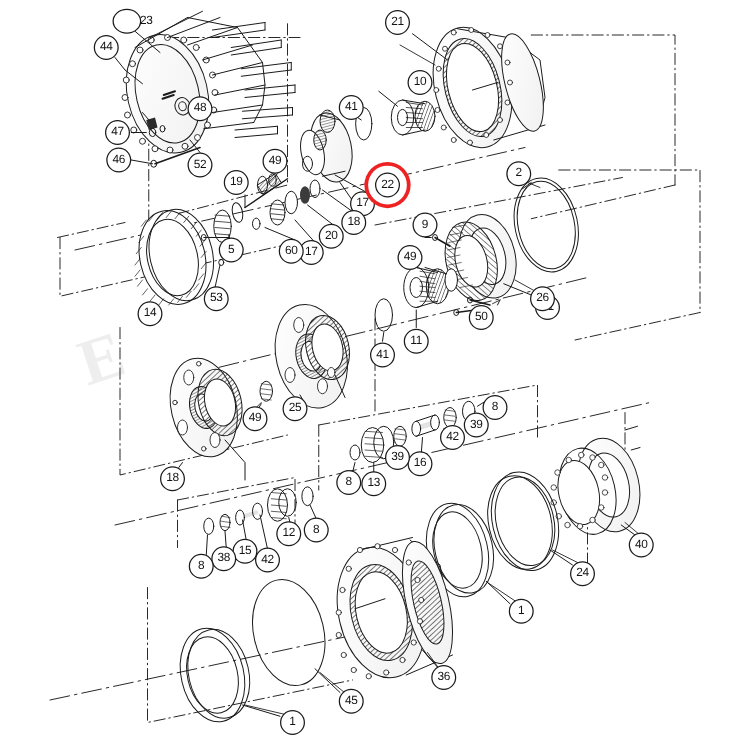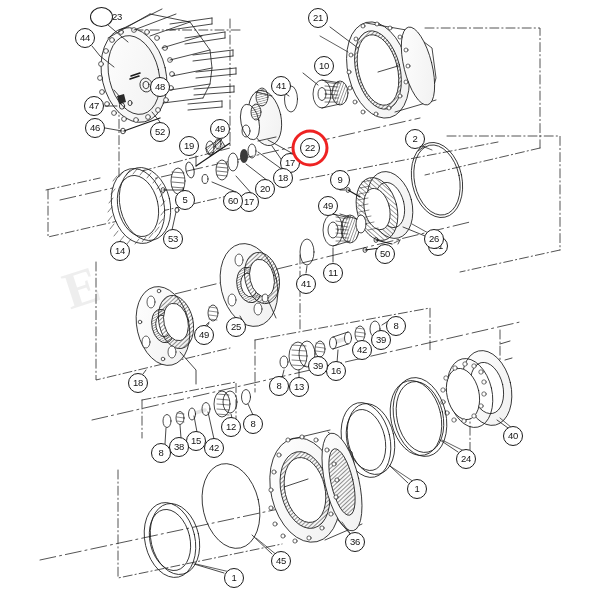--- a/index.html
+++ b/index.html
@@ -505,21 +505,21 @@
   <div class="wm" style="left:64px;top:258px;">E</div>
 
   <div id="callout-layer">
       <div class="callout" style="left: 100px; top: 17px; padding-left: 21px;">23</div>
       <div class="callout" style="left: 85px; top: 38px;">44</div>
       <div class="callout" style="left: 106px; top: 87px; margin-left: 44px;">48</div>
       <div class="callout" style="left: 94px; top: 106px;">47</div>
       <div class="callout" style="left: 95px; top: 128px;">46</div>
       <div class="callout" style="left: 160px; top: 132px;">52</div>
       <div class="callout" style="left: 318px; top: 18px;">21</div>
-      <div class="callout" style="left: 302px; top: 66px; margin-left: 12px;">10</div>
+      <div class="callout" style="left: 314px; top: 66px; margin-left: 12px;">10</div>
       <div class="callout" style="left: 281px; top: 86px;">41</div>
       <div class="callout" style="left: 220px; top: 129px;">49</div>
       <div class="callout" style="left: 189px; top: 146px;">19</div>
       <div class="callout hl" style="left: 310px; top: 148px;">22</div>
       <div class="callout" style="left: 290px; top: 163px;">17</div>
       <div class="callout" style="left: 283px; top: 178px;">18</div>
       <div class="callout" style="left: 265px; top: 189px;">20</div>
       <div class="callout" style="left: 249px; top: 202px;">17</div>
       <div class="callout" style="left: 233px; top: 201px;">60</div>
       <div class="callout" style="left: 185px; top: 200px;">5</div>

